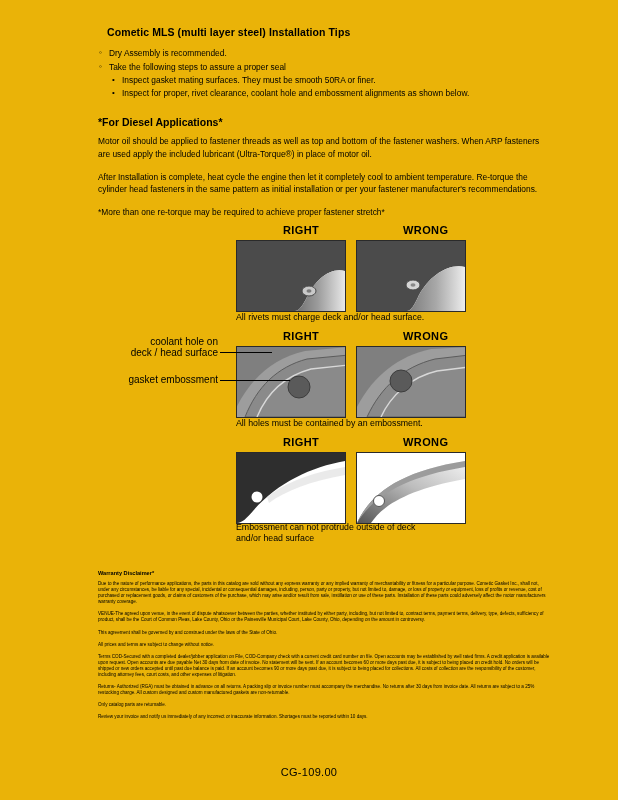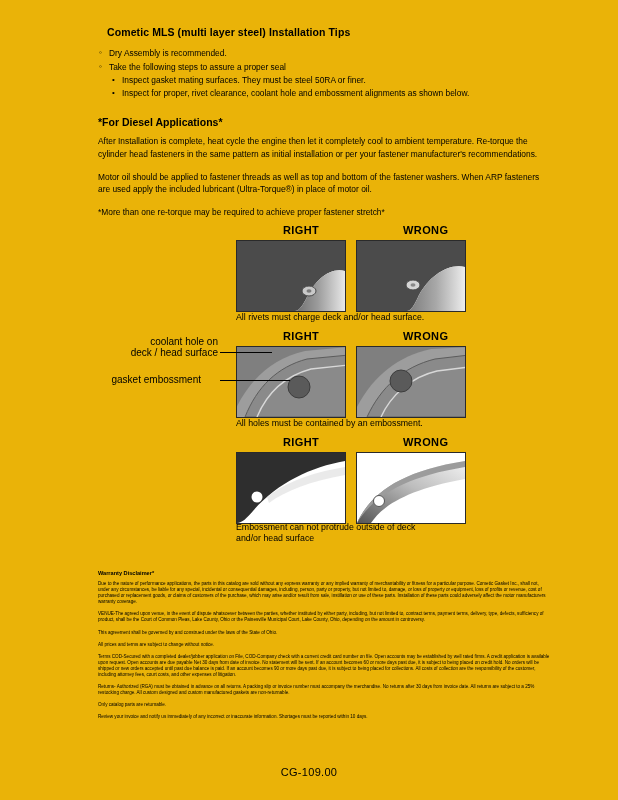--- a/index.html
+++ b/index.html
@@ -168,28 +168,28 @@
 
   <div class="content">
     <h1 class="title">Cometic MLS (multi layer steel) Installation Tips</h1>
 
     <ul class="bullets">
       <li>Dry Assembly is recommended.</li>
       <li>Take the following steps to assure a proper seal</li>
     </ul>
     <div class="sub-wrap">
       <ul class="subbullets">
-        <li>Inspect gasket mating surfaces.  They must be steel 50RA or finer.</li>
+        <li>Inspect gasket mating surfaces.  They must be smooth 50RA or finer.</li>
         <li>Inspect for proper, rivet clearance, coolant hole and embossment alignments as shown below.</li>
       </ul>
     </div>
 
     <h2 class="subhead">*For Diesel Applications*</h2>
+    <p class="para">Motor oil should be applied to fastener threads as well as top and bottom of the fastener washers. When ARP fasteners are used apply the included lubricant (Ultra-Torque®) in place of motor oil.</p>
     <p class="para">After Installation is complete, heat cycle the engine then let it completely cool to ambient temperature. Re-torque the cylinder head fasteners in the same pattern as initial installation or per your fastener manufacturer's recommendations.</p>
-    <p class="para">Motor oil should be applied to fastener threads as well as top and bottom of the fastener washers. When ARP fasteners are used apply the included lubricant (Ultra-Torque®) in place of motor oil.</p>
     <p class="para tight">*More than one re-torque may be required to achieve proper fastener stretch*</p>
   </div>
 
   <div class="figures">
 
     <div class="fig-group">
       <div class="fig-labels" style="height:16px;">
         <div class="fig-label" style="left:283px;">RIGHT</div>
         <div class="fig-label" style="left:403px;">WRONG</div>
       </div>
@@ -251,21 +251,21 @@
             <path d="M-5,70 C12,32 38,10 74,2 L112,0 V70 Z" fill="#9d9d9d"></path>
             <path d="M10,70 C24,40 46,20 78,12 L112,8 V70 Z" fill="#8a8a8a" stroke="#5c5c5c" stroke-width="1"></path>
             <path d="M24,70 C34,48 54,30 80,24 L112,20" fill="none" stroke="#d8d8d8" stroke-width="1.4"></path>
             <circle cx="44" cy="34" r="11" fill="#5a5a5a" stroke="#3d3d3d" stroke-width="1"></circle>
           </svg>
         </div>
       </div>
       <div class="annot" style="left:98px; top:6px; width:120px; white-space:pre-line;">coolant hole on
 deck / head surface</div>
       <div class="leader" style="left:220px; top:22px; width:52px;"></div>
-      <div class="annot" style="left:81px; top:44px; width:120px;">gasket embossment</div>
+      <div class="annot" style="left:98px; top:44px; width:120px;">gasket embossment</div>
       <div class="leader" style="left:220px; top:50px; width:70px;"></div>
       <div class="caption" style="left:236px; top:88px; width:330px;">All holes must be contained by an embossment.</div>
     </div>
 
     <div class="fig-group" style="position:absolute; top:212px; left:0; width:618px;">
       <div class="fig-labels" style="height:16px;">
         <div class="fig-label" style="left:283px;">RIGHT</div>
         <div class="fig-label" style="left:403px;">WRONG</div>
       </div>
       <div class="panes" style="height:72px;">

